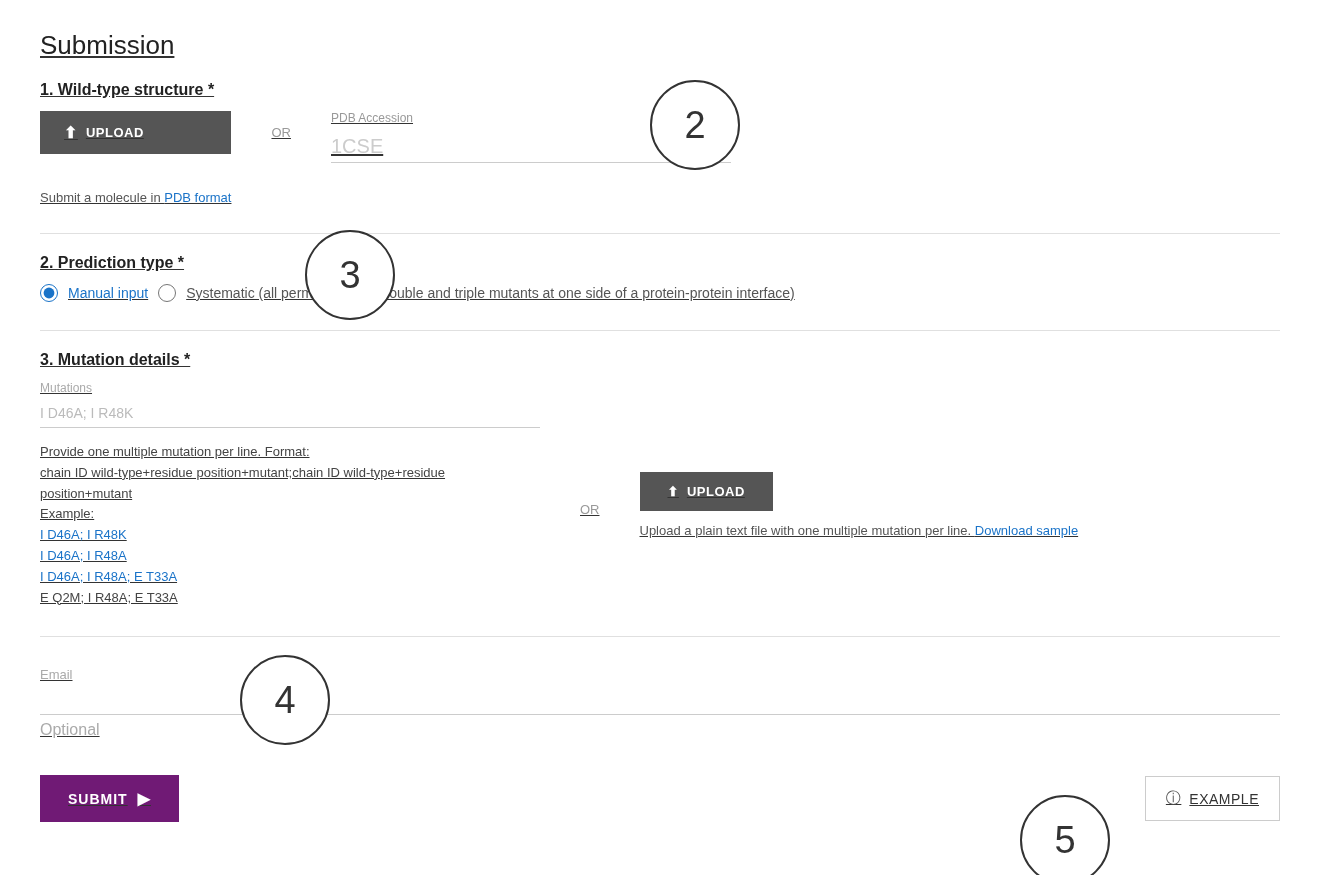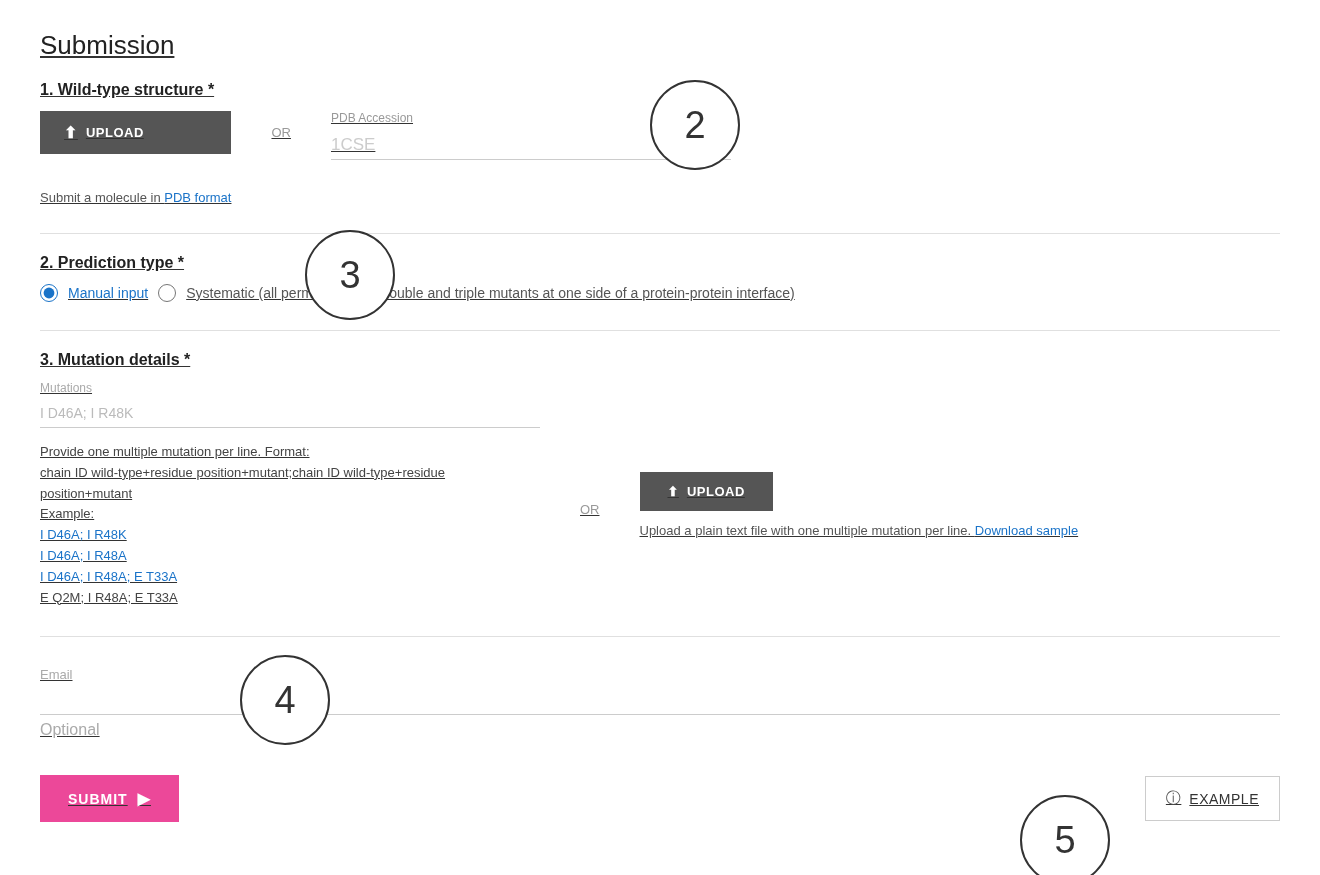--- a/index.html
+++ b/index.html
@@ -84,21 +84,21 @@
     }
     .pdb-accession label {
       font-size: 12px;
       color: #999;
       margin-bottom: 6px;
     }
     .pdb-accession input {
       border: none;
       border-bottom: 1px solid #ccc;
       outline: none;
-      font-size: 17px;
+      font-size: 20px;
       color: #1d4ed8;
       padding: 4px 0;
       width: 100%;
       background: transparent;
     }
     .pdb-accession input::placeholder {
       color: #ccc;
     }
 
     
@@ -235,21 +235,21 @@
     .bottom-row {
       display: flex;
       align-items: center;
       justify-content: space-between;
       margin-top: 36px;
     }
     .submit-btn {
       display: flex;
       align-items: center;
       gap: 10px;
-      background: #ec4899;
+      background: #701a75;
       color: #fff;
       border: none;
       padding: 14px 28px;
       font-size: 14px;
       font-weight: 700;
       letter-spacing: 1px;
       cursor: pointer;
       text-transform: uppercase;
     }
     .submit-arrow {

